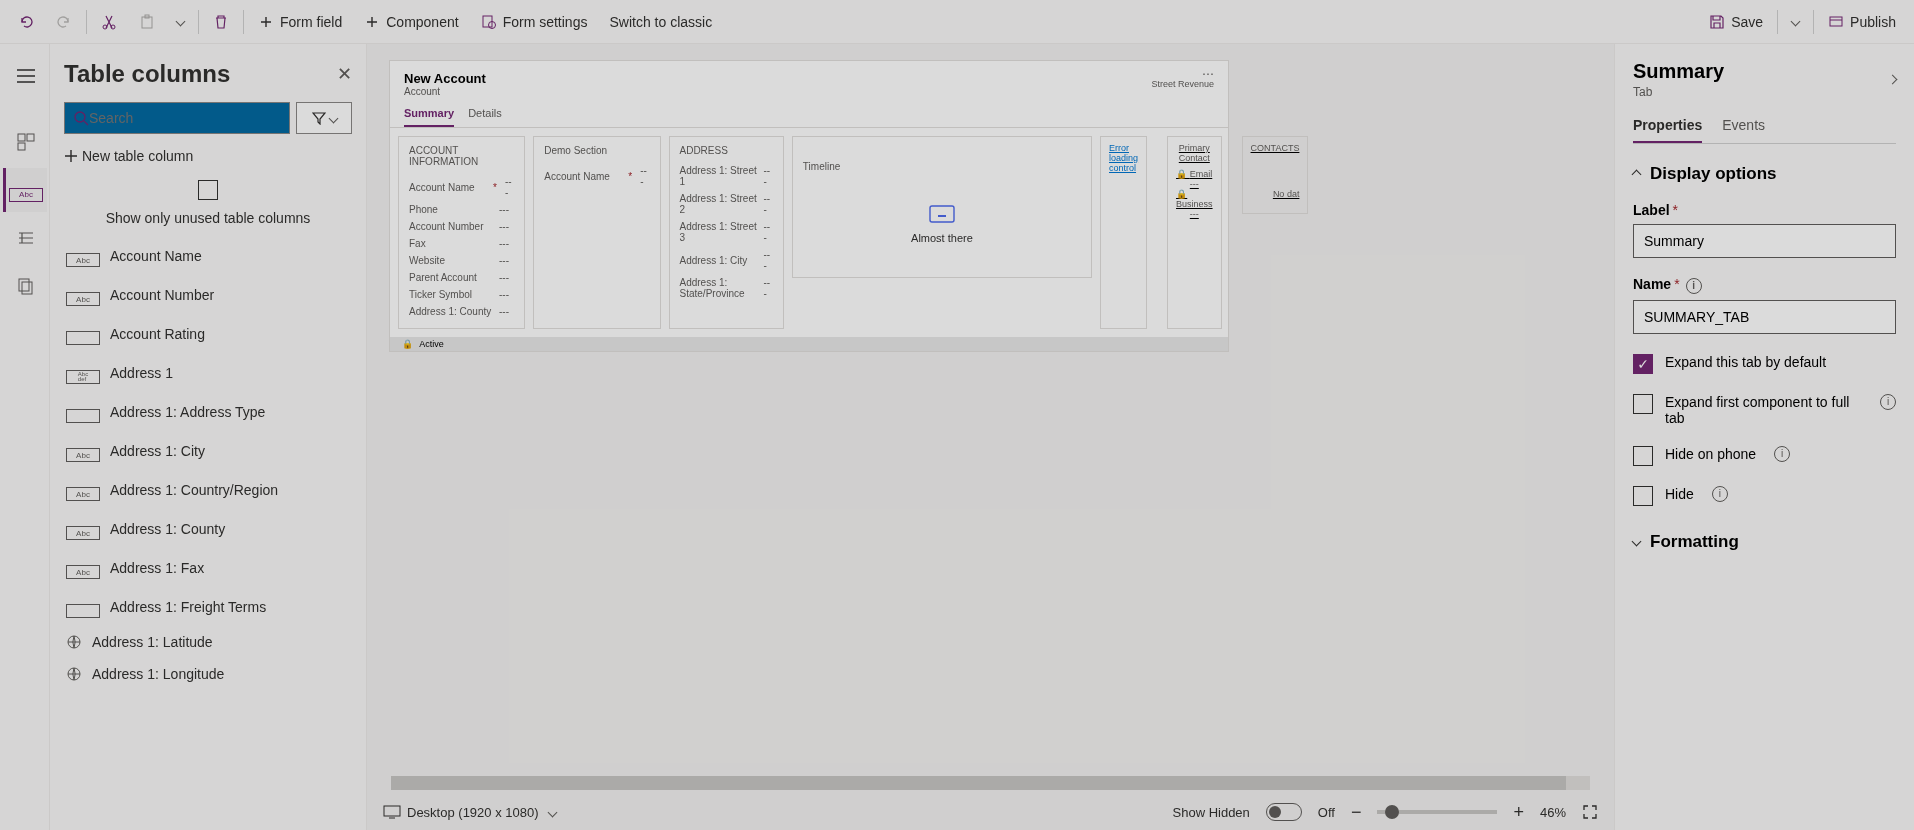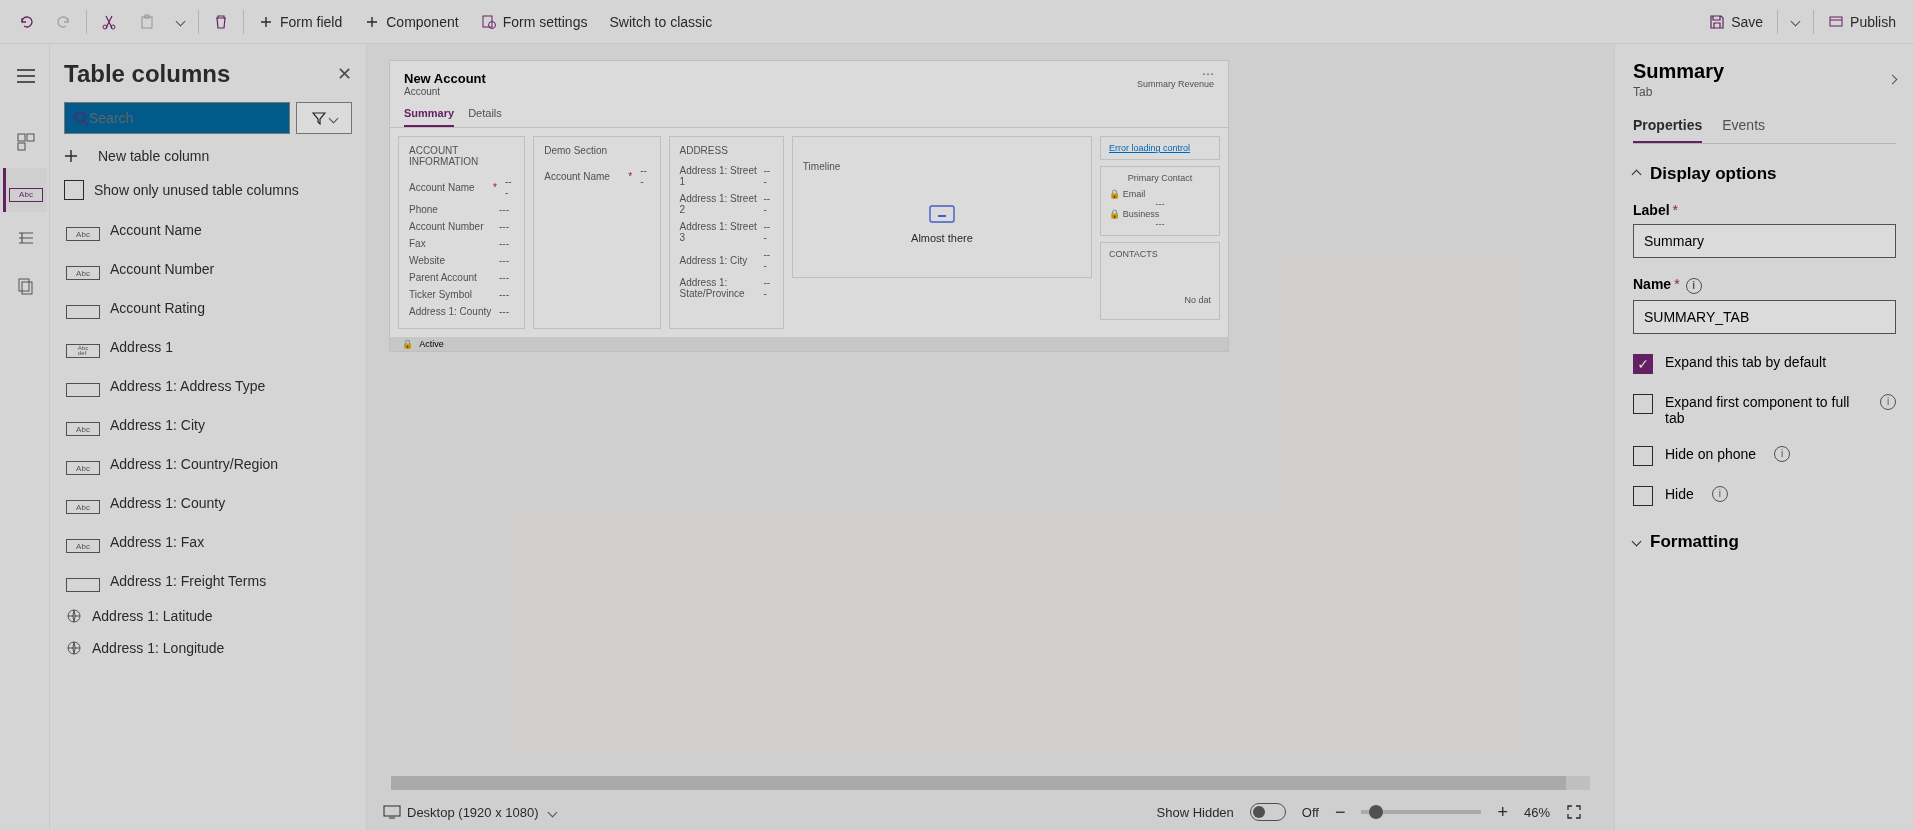--- a/index.html
+++ b/index.html
@@ -15,22 +15,22 @@
 .rail-item { width:44px; height:44px; display:flex; align-items:center; justify-content:center; cursor:pointer; border-left: 3px solid transparent;}
 .rail-item.active { border-left-color: #742774; background:#f3f2f1;}
 .columns-panel { width:317px; background:#faf9f8; border-right:1px solid #edebe9; padding:16px 14px 0 14px; position:relative; display:flex; flex-direction:column;}
 .panel-head { display:flex; align-items:center; justify-content:space-between;}
 .panel-title { font-size:24px; font-weight:600; color:#323130;}
 .close-x { font-size:18px; color:#605e5c; cursor:pointer;}
 .search-row { display:flex; gap:6px; margin-top:14px;}
 .search-box { flex:1; border:1px solid #8a8886; background:#0369a1; display:flex; align-items:center; padding: 0 8px; height:32px;}
 .search-box input { border:none; outline:none; flex:1; font-size:14px; background:transparent;}
 .filter-btn { width:56px; border:1px solid #8a8886; background:#fff; display:flex; align-items:center; justify-content:center; gap:4px; cursor:pointer;}
-.new-col { margin-top:14px; display:flex; align-items:center; gap:20px; color:#323130; font-size:14px; cursor:pointer;}
-.unused-row { margin-top:16px; display:flex; align-items:center; gap:10px; font-size:14px; color:#323130;}
+.new-col { margin-top:14px; display:flex; align-items:center; gap:4px; color:#323130; font-size:14px; cursor:pointer;}
+.unused-row { margin-top:16px; display:flex; align-items:center; gap:10px; font-size:14px; color:#323130;flex-direction:column;}
 .chk { width:20px; height:20px; border:1px solid #323130; cursor:pointer; flex-shrink:0; display:flex; align-items:center; justify-content:center;}
 .chk.checked { background:#742774; border-color:#742774; color:#fff;}
 .col-list { margin-top:10px; overflow-y:auto; flex:1; position:relative;}
 .col-list::-webkit-scrollbar { width:12px;}
 .col-list::-webkit-scrollbar-thumb { background:#c8c6c4; }
 .col-item { display:flex; align-items:center; gap:10px; padding: 8px 2px; font-size:14px; color:#323130; cursor:grab;}
 .type-icon { width:34px; height:14px; border:1px solid #605e5c; font-size:8px; display:flex; align-items:center; justify-content:center; color:#605e5c; border-radius:0;margin-top:9px;}
 .canvas { flex:1; background:#f3f2f1; position:relative; overflow:hidden;}
 .canvas-inner { position:absolute; left:22px; top:16px; right:0; bottom:48px; overflow:auto;}
 .form-preview { width:840px; background:#fff; border:1px solid #e1dfdd; font-size:11px;}
@@ -43,30 +43,30 @@
 .fp-tab { font-size:11px; color:#605e5c; padding-bottom:6px; cursor:pointer;}
 .fp-tab.active { color:#742774; border-bottom:2px solid #742774; font-weight:600;}
 .fp-body { display:flex; gap:8px; padding:8px;}
 .fp-col { flex:1; display:flex; gap:8px;}
 .fp-section { border:1px solid #e1dfdd; padding:8px 10px;}
 .fp-sec-title { font-size:10px; color:#605e5c; text-transform:uppercase; margin-bottom:6px;}
 .fp-field { display:flex; align-items:center; font-size:10px; padding:3px 0;}
 .fp-field .lbl { width:90px; color:#605e5c;}
 .fp-field .req { color:#a4262c; margin-right:8px;}
 .fp-field .val { color:#605e5c;}
-.side-cards { width:120px; display:flex; flex-direction:column; gap:6px;}
+.side-cards { width:120px; display:flex; flex-direction:row; gap:20px;text-decoration:underline;}
 .side-card { border:1px solid #e1dfdd; padding:6px 8px; font-size:9px; color:#605e5c;}
 .side-card .link { color:#0078d4; text-decoration:underline; font-size:9px;}
 .timeline-box { border:1px solid #e1dfdd; padding:24px 10px; flex:1; display:flex; flex-direction:column; align-items:center;}
 .timeline-box .tl-title { align-self:flex-start; font-size:10px; color:#605e5c; margin-bottom:30px;}
 .almost { font-size:11px; color:#323130; margin-top:6px;}
 .status-strip { height:14px; background:#e8e8e8; font-size:9px; padding:0 12px; display:flex; align-items:center; gap:6px;}
 .hscroll { height:14px; background:#e1dfdd; margin:4px 12px 0 12px; position:relative;}
 .hscroll-thumb { position:absolute; left:0; width:98%; top:0; bottom:0; background:#c8c6c4;}
-.bottom-controls { position:absolute; bottom:0; left:0; right:16px; height:36px; display:flex; align-items:center; padding:0 16px; gap:16px; font-size:13px; color:#323130;}
+.bottom-controls { position:absolute; bottom:0; left:0; right:0; height:36px; display:flex; align-items:center; padding:0 16px; gap:16px; font-size:13px; color:#323130;}
 .device { display:flex; align-items:center; gap:6px;}
 .toggle { width:36px; height:18px; border:1px solid #605e5c; border-radius:10px; position:relative;}
 .toggle-knob { width:12px; height:12px; background:#605e5c; border-radius:50%; position:absolute; left:2px; top:2px;}
 .zoom-slider { width:120px; height:4px; background:#c8c6c4; position:relative;}
 .zoom-knob { width:14px; height:14px; background:#605e5c; border-radius:50%; position:absolute; left:8px; top:-5px;}
 .right-panel { width:300px; background:#faf9f8; border-left:1px solid #edebe9; padding:16px 18px; overflow-y:auto;}
 .rp-head { display:flex; align-items:center; justify-content:space-between;}
 .rp-title { font-size:20px; font-weight:600;}
 .rp-sub { font-size:12px; color:#605e5c; margin-top:2px;}
 .rp-tabs { display:flex; gap:20px; margin-top:18px; border-bottom:1px solid #d1d1d1;}
@@ -297,21 +297,21 @@
       </div>
   </div>
 
   <div class="canvas">
     <div class="canvas-inner">
       <div class="form-preview">
         <div class="fp-header">
           <div class="fp-title">New Account</div>
           <div class="fp-sub">Account</div>
           <div class="fp-ellipsis">⋯</div>
-          <div class="fp-annual">Summary Revenue</div>
+          <div class="fp-annual">Street Revenue</div>
         </div>
         <div class="fp-tabs">
           <div class="fp-tab active">Summary</div>
           <div class="fp-tab">Details</div>
         </div>
         <div class="fp-body">
           <div class="fp-col" style="flex:0 0 300px">
             <div class="fp-section">
               <div class="fp-sec-title">ACCOUNT INFORMATION</div>
               <div id="fields-info">

